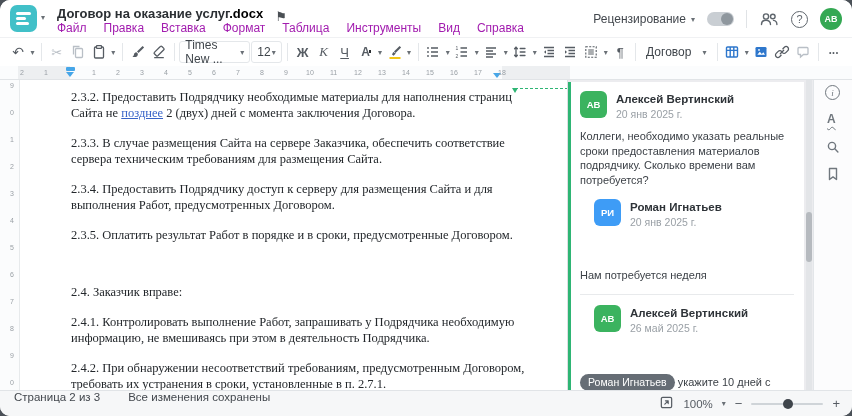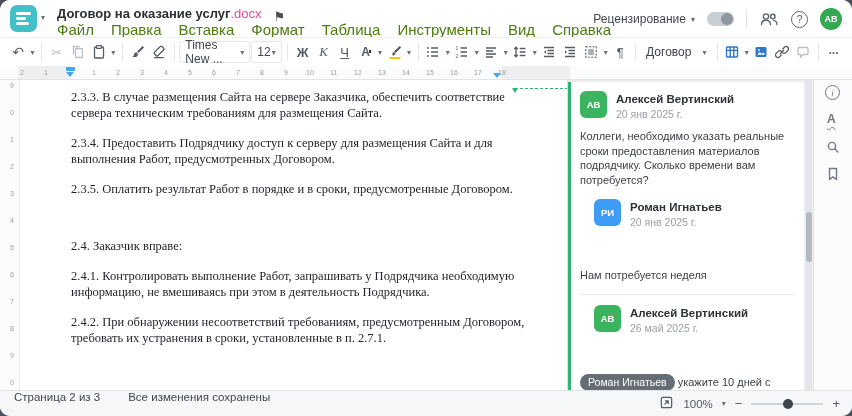--- a/index.html
+++ b/index.html
@@ -8,24 +8,24 @@
 
   
   .titlebar { position:absolute; left:0; top:0; width:100%; height:37px; background:#fff; }
   .logo { position:absolute; left:10px; top:5px; width:27px; height:27px; border-radius:7px; background:#41c0c8; }
   .logo i { position:absolute; left:6px; height:2.5px; background:#fff; border-radius:2px; }
   .logo i:nth-child(1){ top:7px; width:15px; }
   .logo i:nth-child(2){ top:12px; width:10px; }
   .logo i:nth-child(3){ top:17px; width:13px; }
   .logo-caret { position:absolute; left:41px; top:13px; font-size:8px; color:#6a7076; }
   .doc-title { position:absolute; left:57px; top:6px; font-size:13px; font-weight:bold; color:#2b2f33; }
-  .doc-title .ext { font-weight:normal; color:#ec4899; }
+  .doc-title .ext { font-weight:bold; color:#000000; }
   .flag { position:absolute; top:3px; margin-left:12px; font-size:13px; color:#4a4f54; font-weight:normal; }
   .menubar { position:absolute; left:57px; top:21px; display:flex; gap:17px; }
-  .menu-item { font-size:15px; color:#4d7c0f; cursor:default; }
+  .menu-item { font-size:12px; color:#a21caf; cursor:default; }
   .tb-right { position:absolute; right:10px; top:8px; display:flex; align-items:center; gap:12px;justify-content:flex-end; }
   .review { font-size:12px; color:#42474d; display:flex; align-items:center; gap:5px; }
   .caret { font-size:8px; color:#6a7076; }
   .toggle { width:27px; height:14px; border-radius:7px; background:#c9ced3; position:relative; }
   .toggle .knob { position:absolute; right:1px; top:1px; width:12px; height:12px; border-radius:50%; background:#8f979e; }
   .vsep { width:1px; height:18px; background:#e0e3e6; }
   .hicon { color:#5f666d; display:flex; align-items:center; }
   .help-circ { width:17px; height:17px; border:1.4px solid #5f666d; border-radius:50%; font-size:11px; color:#5f666d; display:flex; align-items:center; justify-content:center; }
   .avatar { width:22px; height:22px; border-radius:50%; background:#34a853; color:#fff; font-size:9px; font-weight:bold; display:flex; align-items:center; justify-content:center; }
 
@@ -341,20 +341,21 @@
         <span class="vnum" style="top: 191px;">6</span>
         <span class="vnum" style="top: 218px;">7</span>
         <span class="vnum" style="top: 245px;">8</span>
         <span class="vnum" style="top: 272px;">9</span>
         <span class="vnum" style="top: 299px;">0</span>
       </div>
 
     <div class="page">
       <div class="anchor-arrow"></div>
       <div class="anchor-line"></div>
+      <p><span>2.3.2. Предоставить Подрядчику необходимые материалы для наполнения страниц Сайта не </span><span class="ins">позднее</span><span> 2 (двух) дней с момента заключения Договора.</span></p>
       <p>2.3.3. В случае размещения Сайта на сервере Заказчика, обеспечить соответствие сервера техническим требованиям для размещения Сайта.</p>
       <p>2.3.4. Предоставить Подрядчику доступ к серверу для размещения Сайта и для выполнения Работ, предусмотренных Договором.</p>
       <p>2.3.5. Оплатить результат Работ в порядке и в сроки, предусмотренные Договором.</p>
       <p class="gap">2.4. Заказчик вправе:</p>
       <p>2.4.1. Контролировать выполнение Работ, запрашивать у Подрядчика необходимую информацию, не вмешиваясь при этом в деятельность Подрядчика.</p>
       <p>2.4.2. При обнаружении несоответствий требованиям, предусмотренным Договором, требовать их устранения в сроки, установленные в п. 2.7.1.</p>
 
     </div>
 
     <div class="cpanel">

